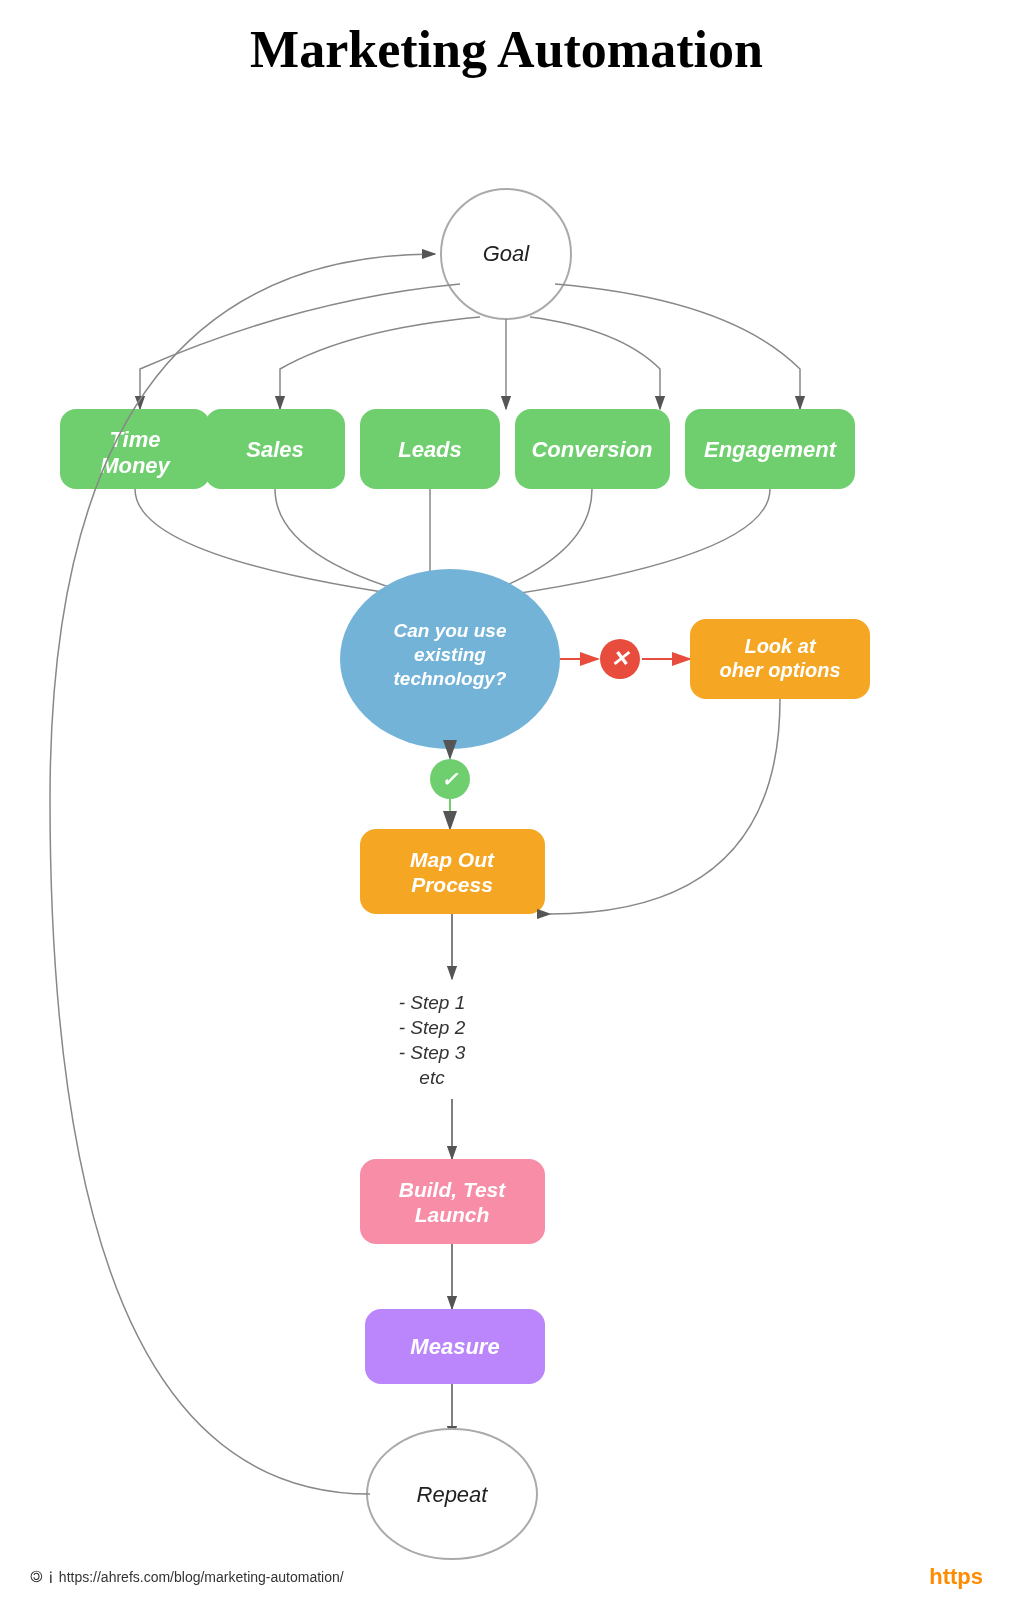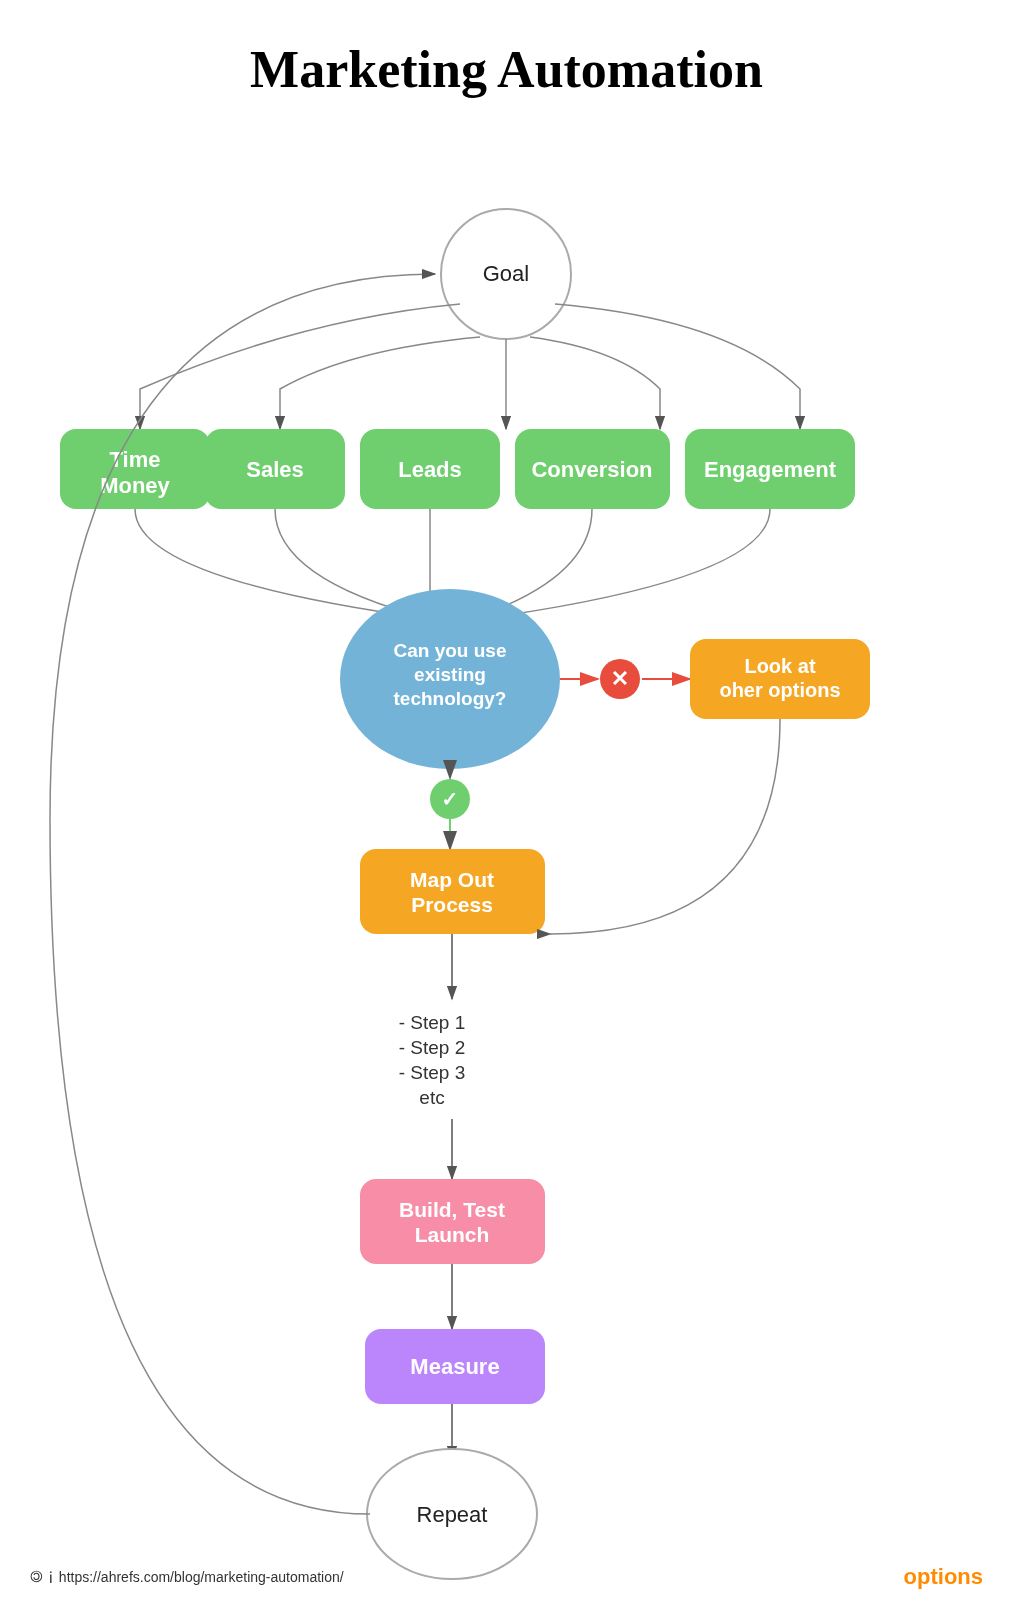--- a/index.html
+++ b/index.html
@@ -9,29 +9,30 @@
       width: 1013px;
       min-height: 1600px;
       position: relative;
       overflow-x: hidden;
     }
 
     .page-title {
       text-align: center;
       font-size: 52px;
       font-weight: 900;
-      padding-top: 40px;
+      padding-top: 20px;
       padding-bottom: 20px;
       font-family: Georgia, serif;
     }
 
     .diagram-container {
       position: relative;
       width: 100%;
       height: 1480px;
+      font-style: italic;
     }
 
     svg.diagram-svg {
       position: absolute;
       top: 0; left: 0;
       width: 100%;
       height: 100%;
       overflow: visible;
     }
 
@@ -174,14 +175,14 @@
 
   </svg>
 </div>
 
 <div class="footer">
   <div class="footer-left">
     <span style="font-size:16px;">🄯</span>
     <span style="font-size:16px;">ℹ</span>
     <span style="font-size:14px; color:#333;text-align:center;">https://ahrefs.com/blog/marketing-automation/</span>
   </div>
-  <div class="footer-brand">options</div>
+  <div class="footer-brand">https</div>
 </div>
 
 </body></html>

